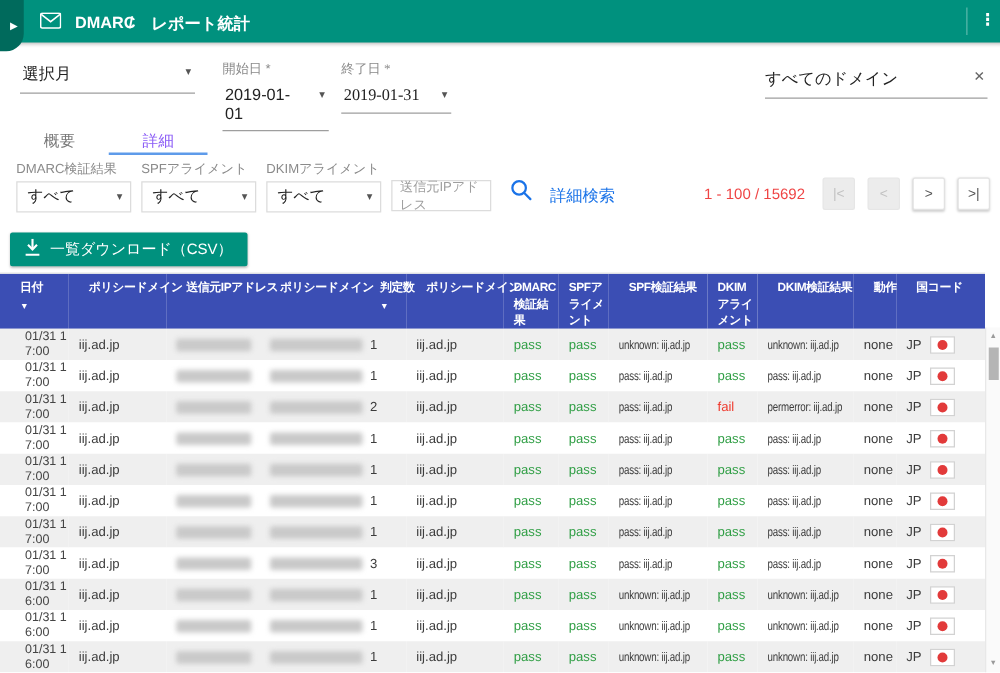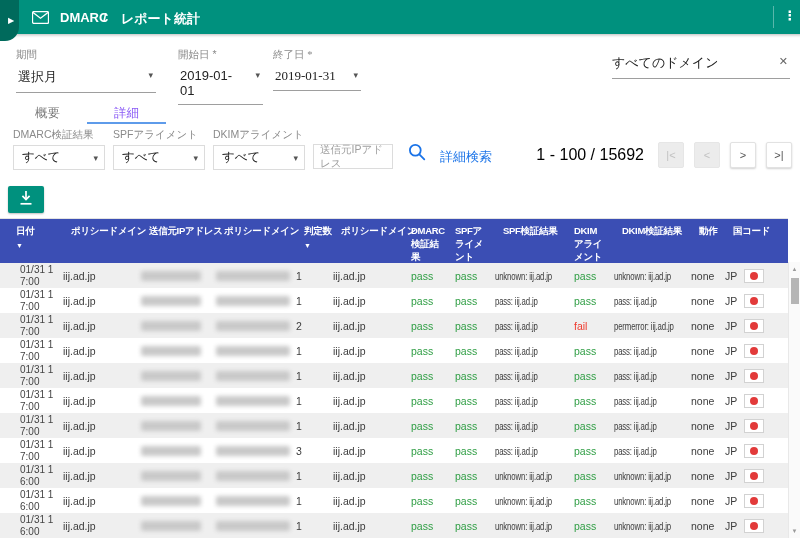--- a/index.html
+++ b/index.html
@@ -48,21 +48,21 @@
   .f2-dmarc { left:13px; width:92px; }
   .f2-spf   { left:113px; width:92px; }
   .f2-dkim  { left:213px; width:92px; }
   .f2-ip    { left:313px; width:80px; }
   .f2-ip .f2-box { margin-top:16px; font-size:10.5px; color:#9e9e9e; padding-left:6px; }
   .search-icon { position:absolute; left:408px; top:143px; cursor:pointer; }
   .adv-link { position:absolute; left:440px; top:148px; font-size:13px; color:#1a73e8; cursor:pointer; }
 
   
   .pag { position:absolute; top:142px; right:8px; display:flex; align-items:center; gap:10px; }
-  .pag-range { font-size:16px; color:#000000; margin-right:4px; }
+  .pag-range { font-size:12px; color:#ef4444; margin-right:4px; }
   .pbtn { width:26px; height:26px; display:flex; align-items:center; justify-content:center;
     font-size:11px; border:1px solid #e2e2e2; border-radius:2px; cursor:pointer; }
   .pbtn.disabled { background:#ececec; color:#c2c2c2; border-color:#e6e6e6; }
   .pbtn.enabled { background:#fff; color:#555; box-shadow:0 1px 2px rgba(0,0,0,.18); }
 
   
   .dl-btn { position:absolute; left:8px; top:186px; height:27px; background:#00917e; color:#fff;
     font-size:12px; border-radius:2px; display:flex; align-items:center; gap:8px; padding:0 12px;
     box-shadow:0 1px 2px rgba(0,0,0,.25); cursor:pointer; }
 
@@ -111,21 +111,20 @@
   <span class="ab-sep">/</span>
   <span class="ab-page">レポート統計</span>
   <span class="ab-divider"></span>
   <span class="kebab">⋮</span>
 </div>
 <div class="side-tab">
   <span class="play">▶</span>
 </div>
 
 <div class="fld fld-period">
-  <div class="fld-label">期間</div>
   <div class="fld-value">
     <span>選択月</span>
     <span class="arr">▾</span>
   </div>
 </div>
 <div class="fld fld-start">
   <div class="fld-label">開始日 *</div>
   <div class="fld-value">
     <span>2019-01-01</span>
     <span class="arr">▾</span>
@@ -194,20 +193,21 @@
 </div>
 
 <div class="dl-btn">
   <span>
     <svg width="12" height="14" viewBox="0 0 12 14">
       <path d="M6 0 L6 8" stroke="#fff" stroke-width="1.7" fill="none"></path>
       <path d="M2.4 4.8 L6 8.6 L9.6 4.8" stroke="#fff" stroke-width="1.7" fill="none"></path>
       <line x1="0.5" y1="12.8" x2="11.5" y2="12.8" stroke="#fff" stroke-width="1.7"></line>
     </svg>
   </span>
+  <span>一覧ダウンロード（CSV）</span>
 </div>
 
 <div class="table-wrap">
   <table>
     <colgroup>
       <col style="width:55px">
         <col style="width:78px">
         <col style="width:75px">
         <col style="width:80px">
       <col style="width:37px">

